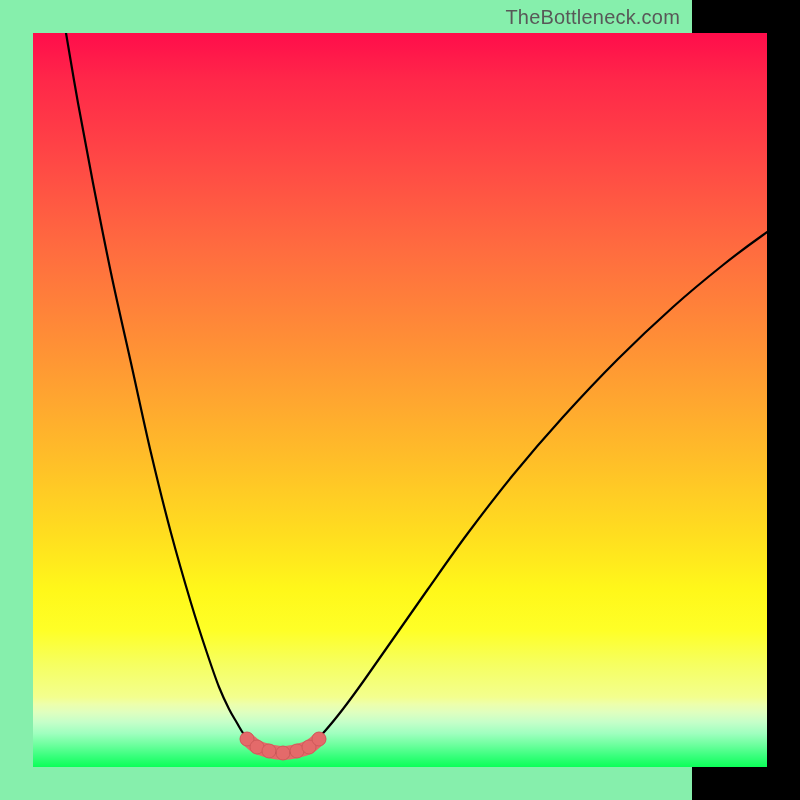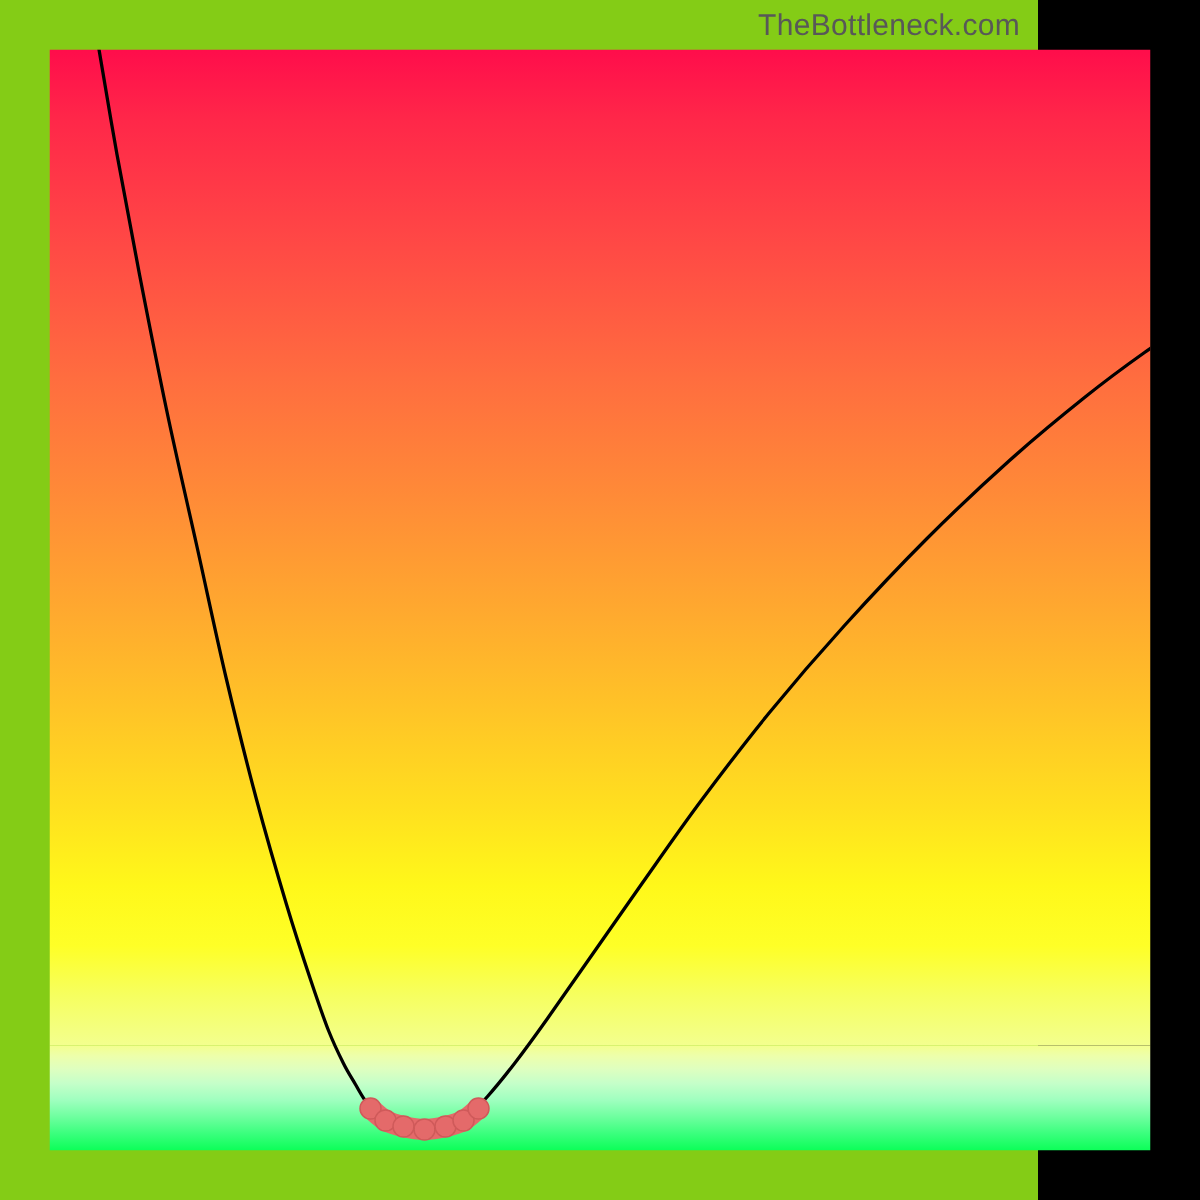--- a/index.html
+++ b/index.html
@@ -10,21 +10,21 @@
     overflow: hidden;
     background: #000;
     font-family: Arial, Helvetica, sans-serif;
   }
   .frame {
     position: absolute;
     left: 0;
     top: 0;
     width: 692px;
     height: 800px;
-    background: #84cc16;
+    background: #86efac;
   }
   .plot-area {
     position: absolute;
     left: 33px;
     top: 33px;
     width: 734px;
     height: 734px;
     overflow: hidden;
   }
   .gradient-main {

